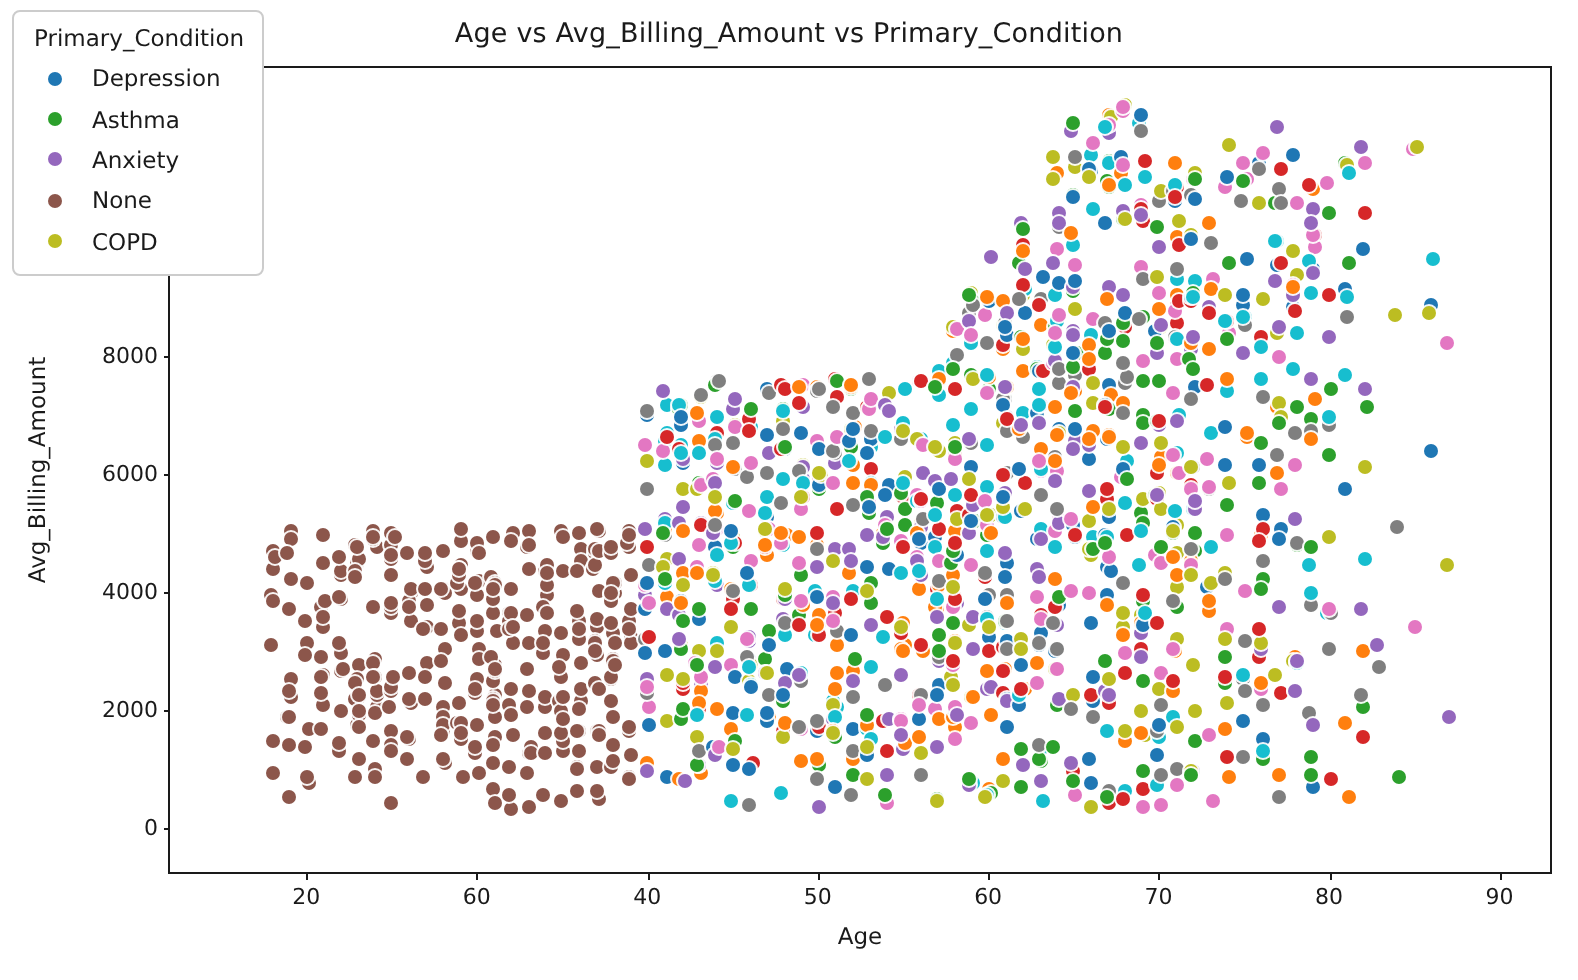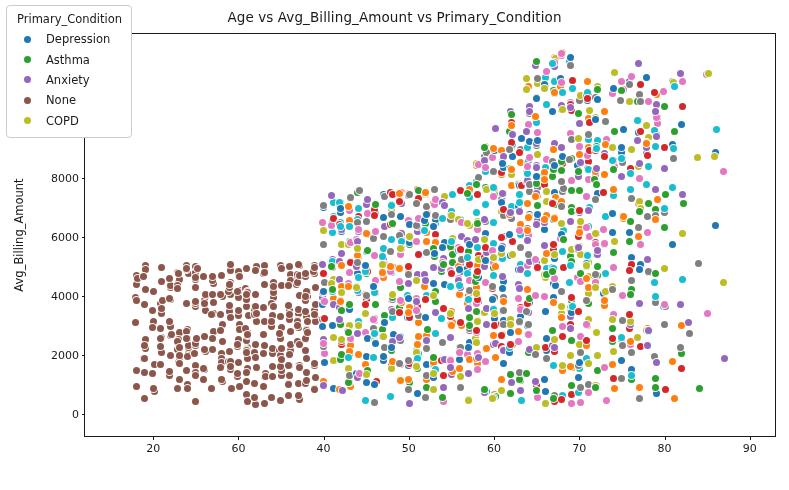--- a/index.html
+++ b/index.html
@@ -44,20 +44,21 @@
 </head>
 <body>
 
 <div id="figure">
 
   <div id="title">Age vs Avg_Billing_Amount vs Primary_Condition</div>
 
   <div id="ylabel">
     <span>Avg_Billing_Amount</span>
   </div>
+  <div id="xlabel">Age</div>
 
   <div id="axes">
     <div id="plotarea">
         <div class="pt" style="left: 51px; top: 241.1px; background: rgb(140, 86, 75);"></div>
         <div class="pt" style="left: 50.6px; top: 288.2px; background: rgb(140, 86, 75);"></div>
         <div class="pt" style="left: 51.5px; top: 250.3px; background: rgb(140, 86, 75);"></div>
         <div class="pt" style="left: 50.8px; top: 263.5px; background: rgb(140, 86, 75);"></div>
         <div class="pt" style="left: 51.7px; top: 352.7px; background: rgb(140, 86, 75);"></div>
         <div class="pt" style="left: 51.3px; top: 336.6px; background: rgb(140, 86, 75);"></div>
         <div class="pt" style="left: 51.8px; top: 266.9px; background: rgb(140, 86, 75);"></div>

